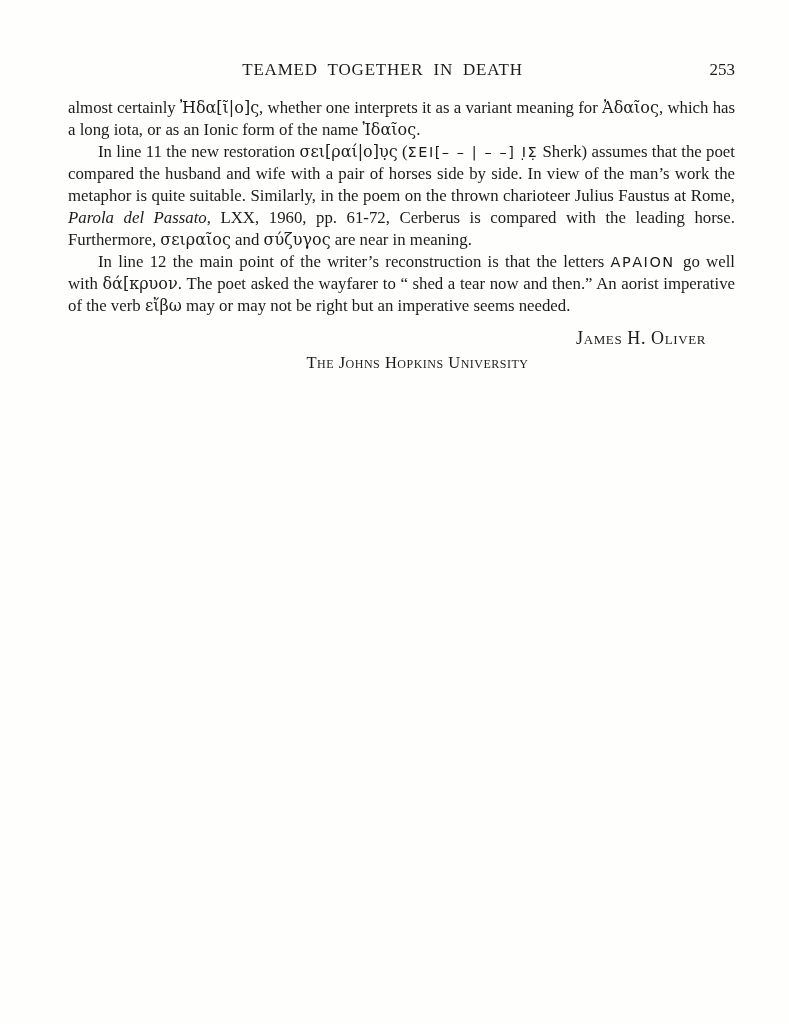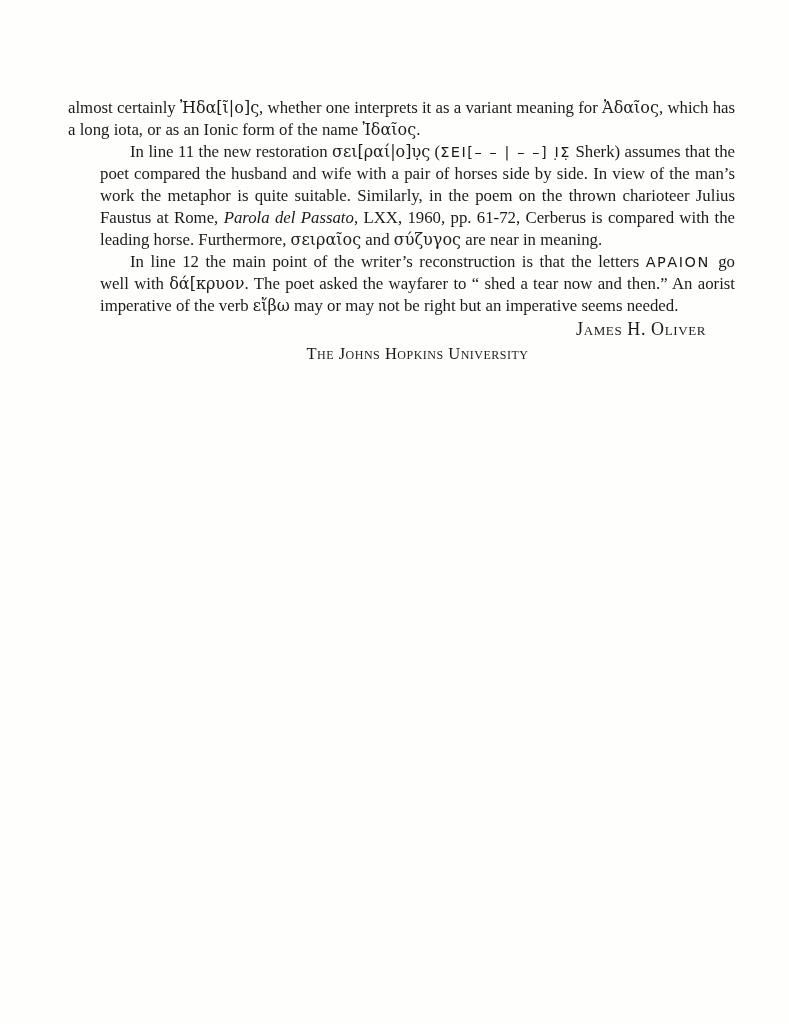--- a/index.html
+++ b/index.html
@@ -46,58 +46,61 @@
     width: 667px;
     font-size: 16.8px;
     line-height: 22px;
     text-align: justify;
   }
   .article-body p {
     margin: 0;
   }
   p.indent {
     text-indent: 30px;
-    margin-left: 32px;
   }
   .seg-greek {
     font-family: "DejaVu Serif", serif;
     font-size: 16px;
   }
   .seg-italic {
     font-style: italic;
   }
   .seg-epig {
     font-family: "DejaVu Sans", "Liberation Sans", sans-serif;
     font-size: 14.5px;
     letter-spacing: 1.5px;
   }
   .signature {
     text-align: right;
     padding-right: 29px;
     font-variant: small-caps;
     font-size: 18px;
     letter-spacing: 0.6px;
     line-height: 22px;
-    margin-top: 1px;
+    margin-top: 10px;
   }
   .affiliation {
     padding-left: 32px;
     font-variant: small-caps;
     font-size: 16.5px;
     letter-spacing: 0.5px;
     line-height: 20px;
     margin-top: 4px;
     text-align: center;
   }
 </style>
 </head>
 <body>
 
 <div class="page">
 
+  <div class="running-head">
+    <h1 class="running-title">TEAMED TOGETHER IN DEATH</h1>
+    <span class="page-number">253</span>
+  </div>
 
   <div class="article-body">
     <p><span>almost certainly </span><span class="seg-greek">Ἠδα[ῖ|ο]ς</span><span>, whether one interprets it as a variant meaning for </span><span class="seg-greek">Ἀδαῖος</span><span>, which has a long iota, or as an Ionic form of the name </span><span class="seg-greek">Ἰδαῖος</span><span>.</span></p>
     <p class="indent"><span>In line 11 the new restoration </span><span class="seg-greek">σει[ραί|ο]υ̣ς</span><span> (</span><span class="seg-epig">ΣΕΙ[– – | – –] Ι̣Σ̣</span><span> Sherk) assumes that the poet compared the husband and wife with a pair of horses side by side. In view of the man’s work the metaphor is quite suitable. Similarly, in the poem on the thrown charioteer Julius Faustus at Rome, </span><span class="seg-italic">Parola del Passato</span><span>, LXX, 1960, pp. 61-72, Cerberus is compared with the leading horse. Furthermore, </span><span class="seg-greek">σειραῖος</span><span> and </span><span class="seg-greek">σύζυγος</span><span> are near in meaning.</span></p>
     <p class="indent"><span>In line 12 the main point of the writer’s reconstruction is that the letters </span><span class="seg-epig">ΑΡΑΙΟΝ</span><span> go well with </span><span class="seg-greek">δά[κρυον</span><span>. The poet asked the wayfarer to “ shed a tear now and then.” An aorist imperative of the verb </span><span class="seg-greek">εἴβω</span><span> may or may not be right but an imperative seems needed.</span></p>
 
     <div class="signature">James H. Oliver</div>
 
     <div class="affiliation">The Johns Hopkins University</div>
   </div>

